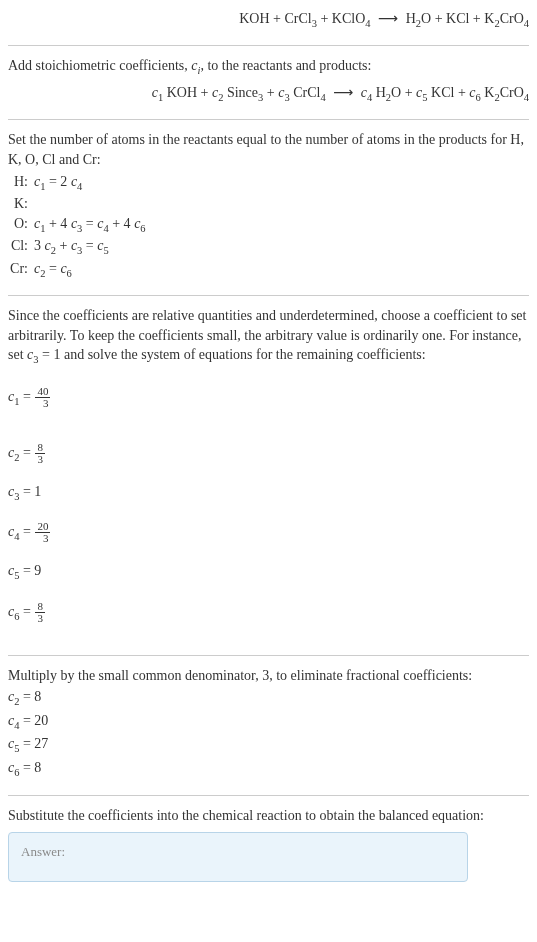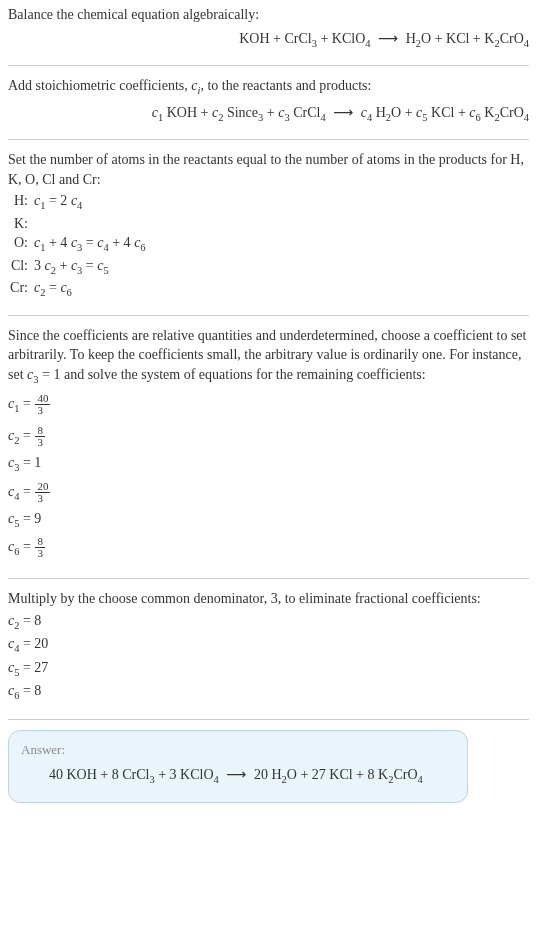--- a/index.html
+++ b/index.html
@@ -43,44 +43,44 @@
     }
     .coef-list {
       margin-top: 2px;
     }
     .coef-row {
       margin-bottom: 1px;
     }
     .answer-box {
       background: #eaf4fb;
       border: 1px solid #b8d4e8;
-      border-radius: 12px;
+      border-radius: 4px;
       padding: 10px 12px 14px 12px;
       margin-top: 6px;
       width: 460px;
     }
     .answer-label {
       color: #8a8a8a;
       font-size: 13px;
       margin-bottom: 6px;
     }
     .answer-eq {
       padding-left: 28px;
     }
     sub {
       font-size: 0.75em;
       vertical-align: sub;
     }
     .frac {
       display: inline-block;
       vertical-align: middle;
-      text-align: left;
+      text-align: right;
       font-size: 11px;
       line-height: 1;
-      margin: 4px 1px;
+      margin: 16px 1px;
     }
     .frac .num {
       display: block;
       border-bottom: 1px solid #333;
       padding: 0 2px;
     }
     .frac .den {
       display: block;
       padding: 0 2px;
     }
@@ -89,21 +89,20 @@
     }
     .arrow {
       display: inline-block;
       margin: 0 4px;
     }
   </style>
 </head>
 <body>
 
 <div class="section">
-  <div>Balance the chemical equation algebraically:</div>
   <div class="equation">
     <span>KOH + CrCl</span><sub>3</sub><span> + KClO</span><sub>4</sub>
     <span class="arrow">⟶</span>
     <span>H</span><sub>2</sub><span>O + KCl + K</span><sub>2</sub><span>CrO</span><sub>4</sub>
   </div>
 </div>
 
 <div class="section">
   <div>
     <span>Add stoichiometric coefficients, </span><span class="ital">c</span><sub class="ital">i</sub><span>, to the reactants and products:</span>
@@ -148,31 +147,27 @@
     <div class="coef-row"><span class="ital">c</span><sub>1</sub><span> = </span><span class="frac"><span class="num">40</span><span class="den">3</span></span></div>
     <div class="coef-row"><span class="ital">c</span><sub>2</sub><span> = </span><span class="frac"><span class="num">8</span><span class="den">3</span></span></div>
     <div class="coef-row"><span class="ital">c</span><sub>3</sub><span> = 1</span></div>
     <div class="coef-row"><span class="ital">c</span><sub>4</sub><span> = </span><span class="frac"><span class="num">20</span><span class="den">3</span></span></div>
     <div class="coef-row"><span class="ital">c</span><sub>5</sub><span> = 9</span></div>
     <div class="coef-row"><span class="ital">c</span><sub>6</sub><span> = </span><span class="frac"><span class="num">8</span><span class="den">3</span></span></div>
   </div>
 </div>
 
 <div class="section">
-  <div>Multiply by the choose common denominator, 3, to eliminate fractional coefficients:</div>
+  <div>Multiply by the small common denominator, 3, to eliminate fractional coefficients:</div>
   <div class="coef-list">
     <div class="coef-row"><span class="ital">c</span><sub>2</sub><span> = 8</span></div>
     <div class="coef-row"><span class="ital">c</span><sub>4</sub><span> = 20</span></div>
     <div class="coef-row"><span class="ital">c</span><sub>5</sub><span> = 27</span></div>
     <div class="coef-row"><span class="ital">c</span><sub>6</sub><span> = 8</span></div>
   </div>
 </div>
 
 <div>
+  <div>Substitute the coefficients into the chemical reaction to obtain the balanced equation:</div>
   <div class="answer-box">
     <div class="answer-label">Answer:</div>
-    <div class="answer-eq">
-      <span>40 KOH + 8 CrCl</span><sub>3</sub><span> + 3 KClO</span><sub>4</sub>
-      <span class="arrow">⟶</span>
-      <span>20 H</span><sub>2</sub><span>O + 27 KCl + 8 K</span><sub>2</sub><span>CrO</span><sub>4</sub>
-    </div>
   </div>
 </div>
 
 </body></html>

